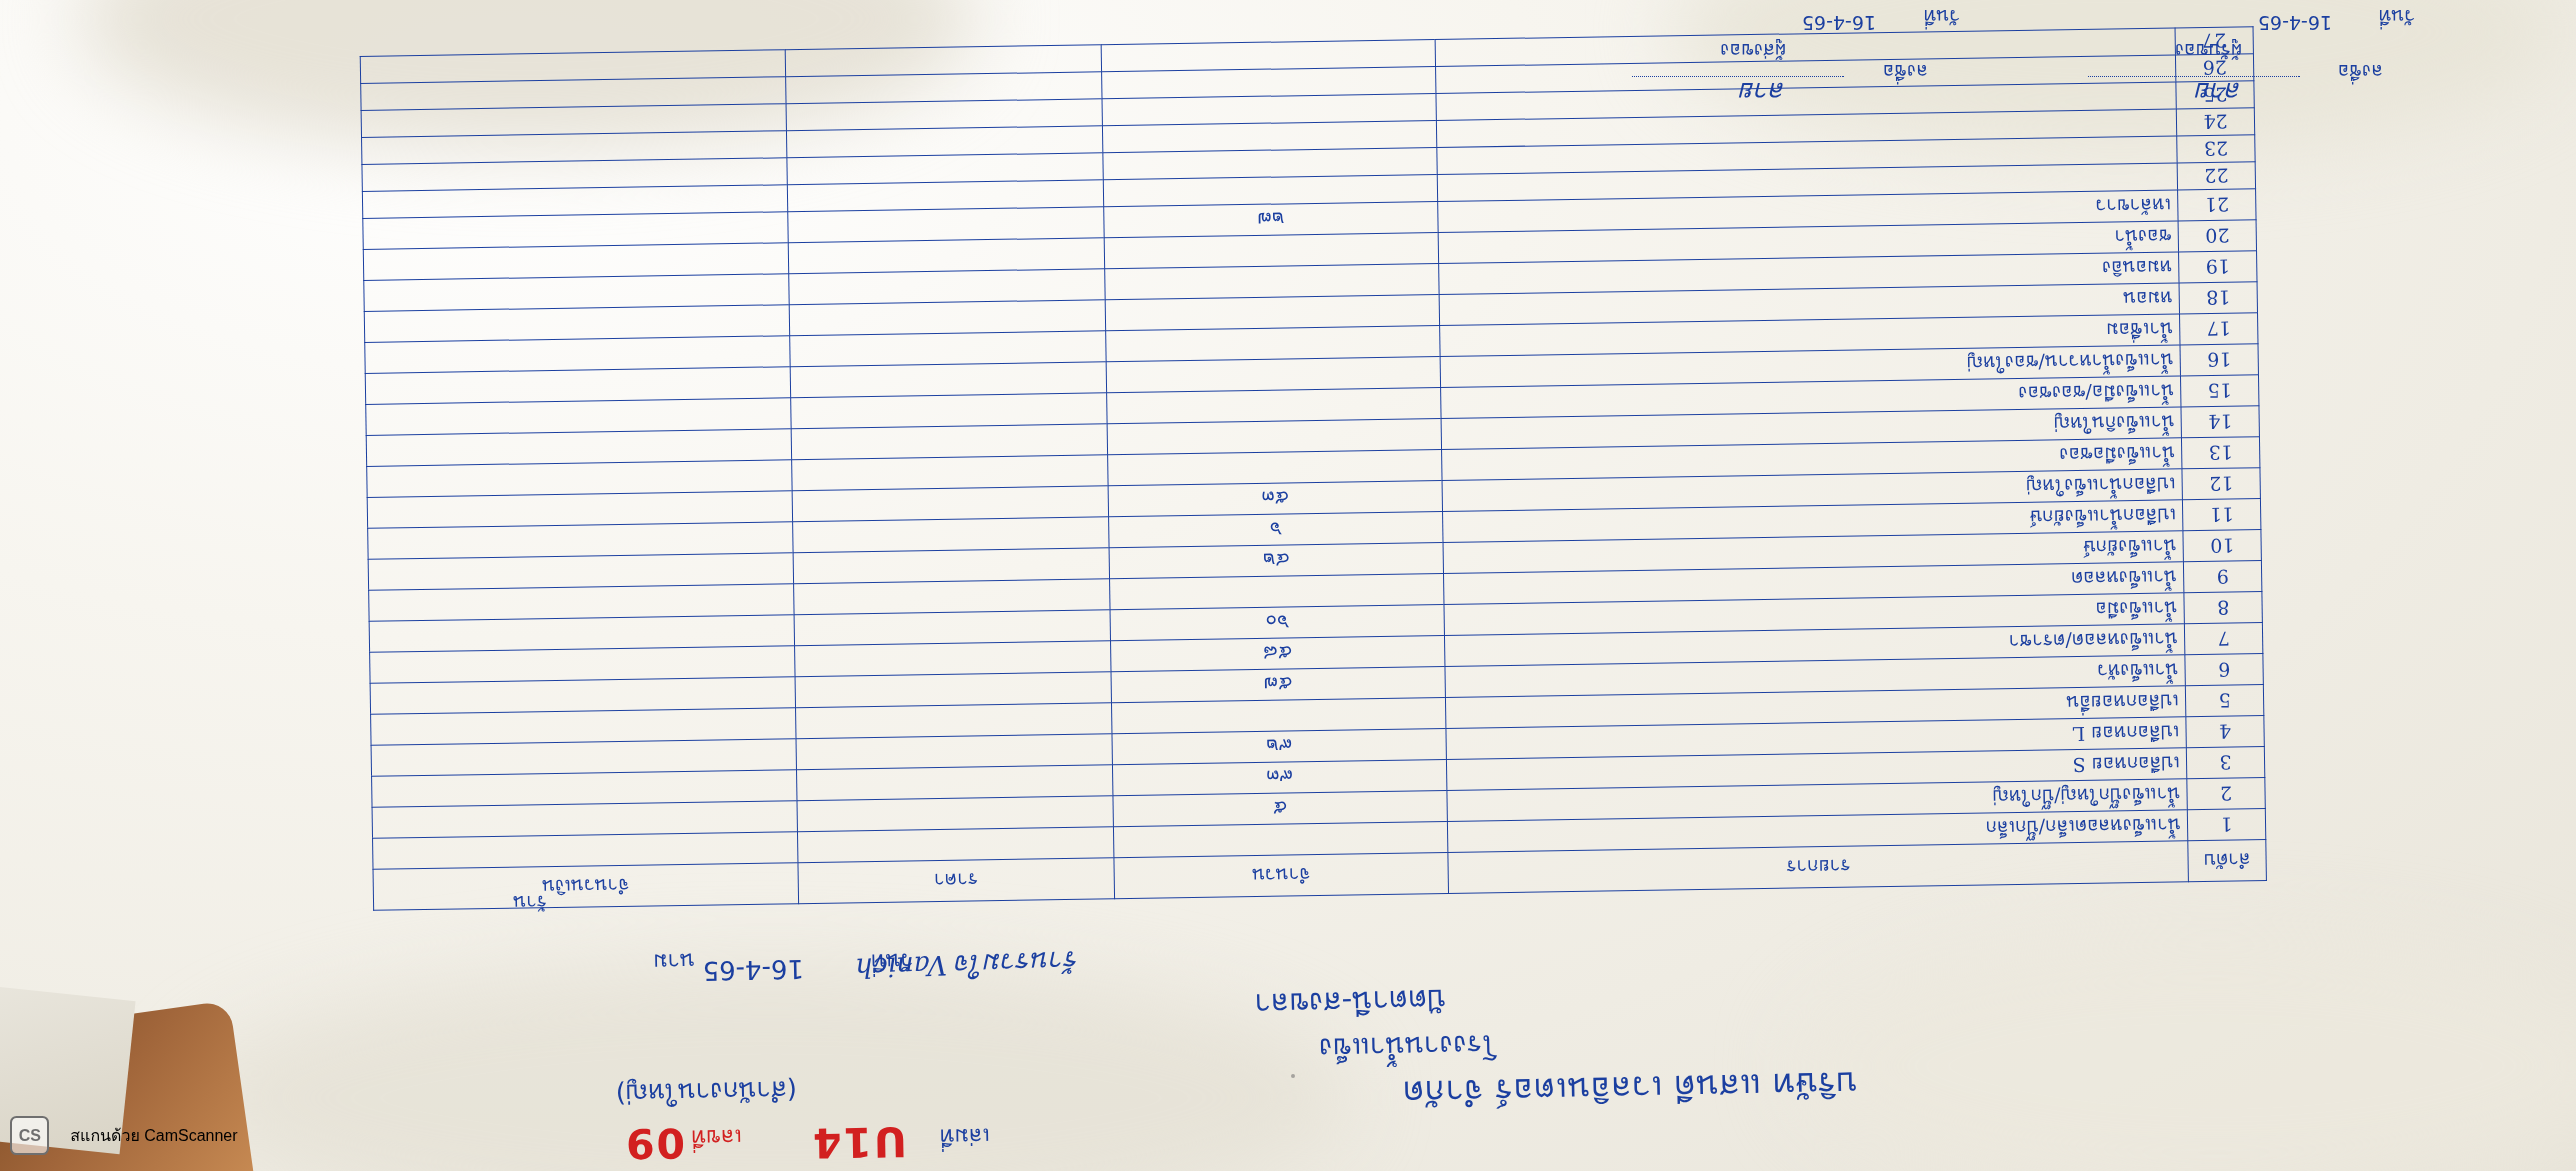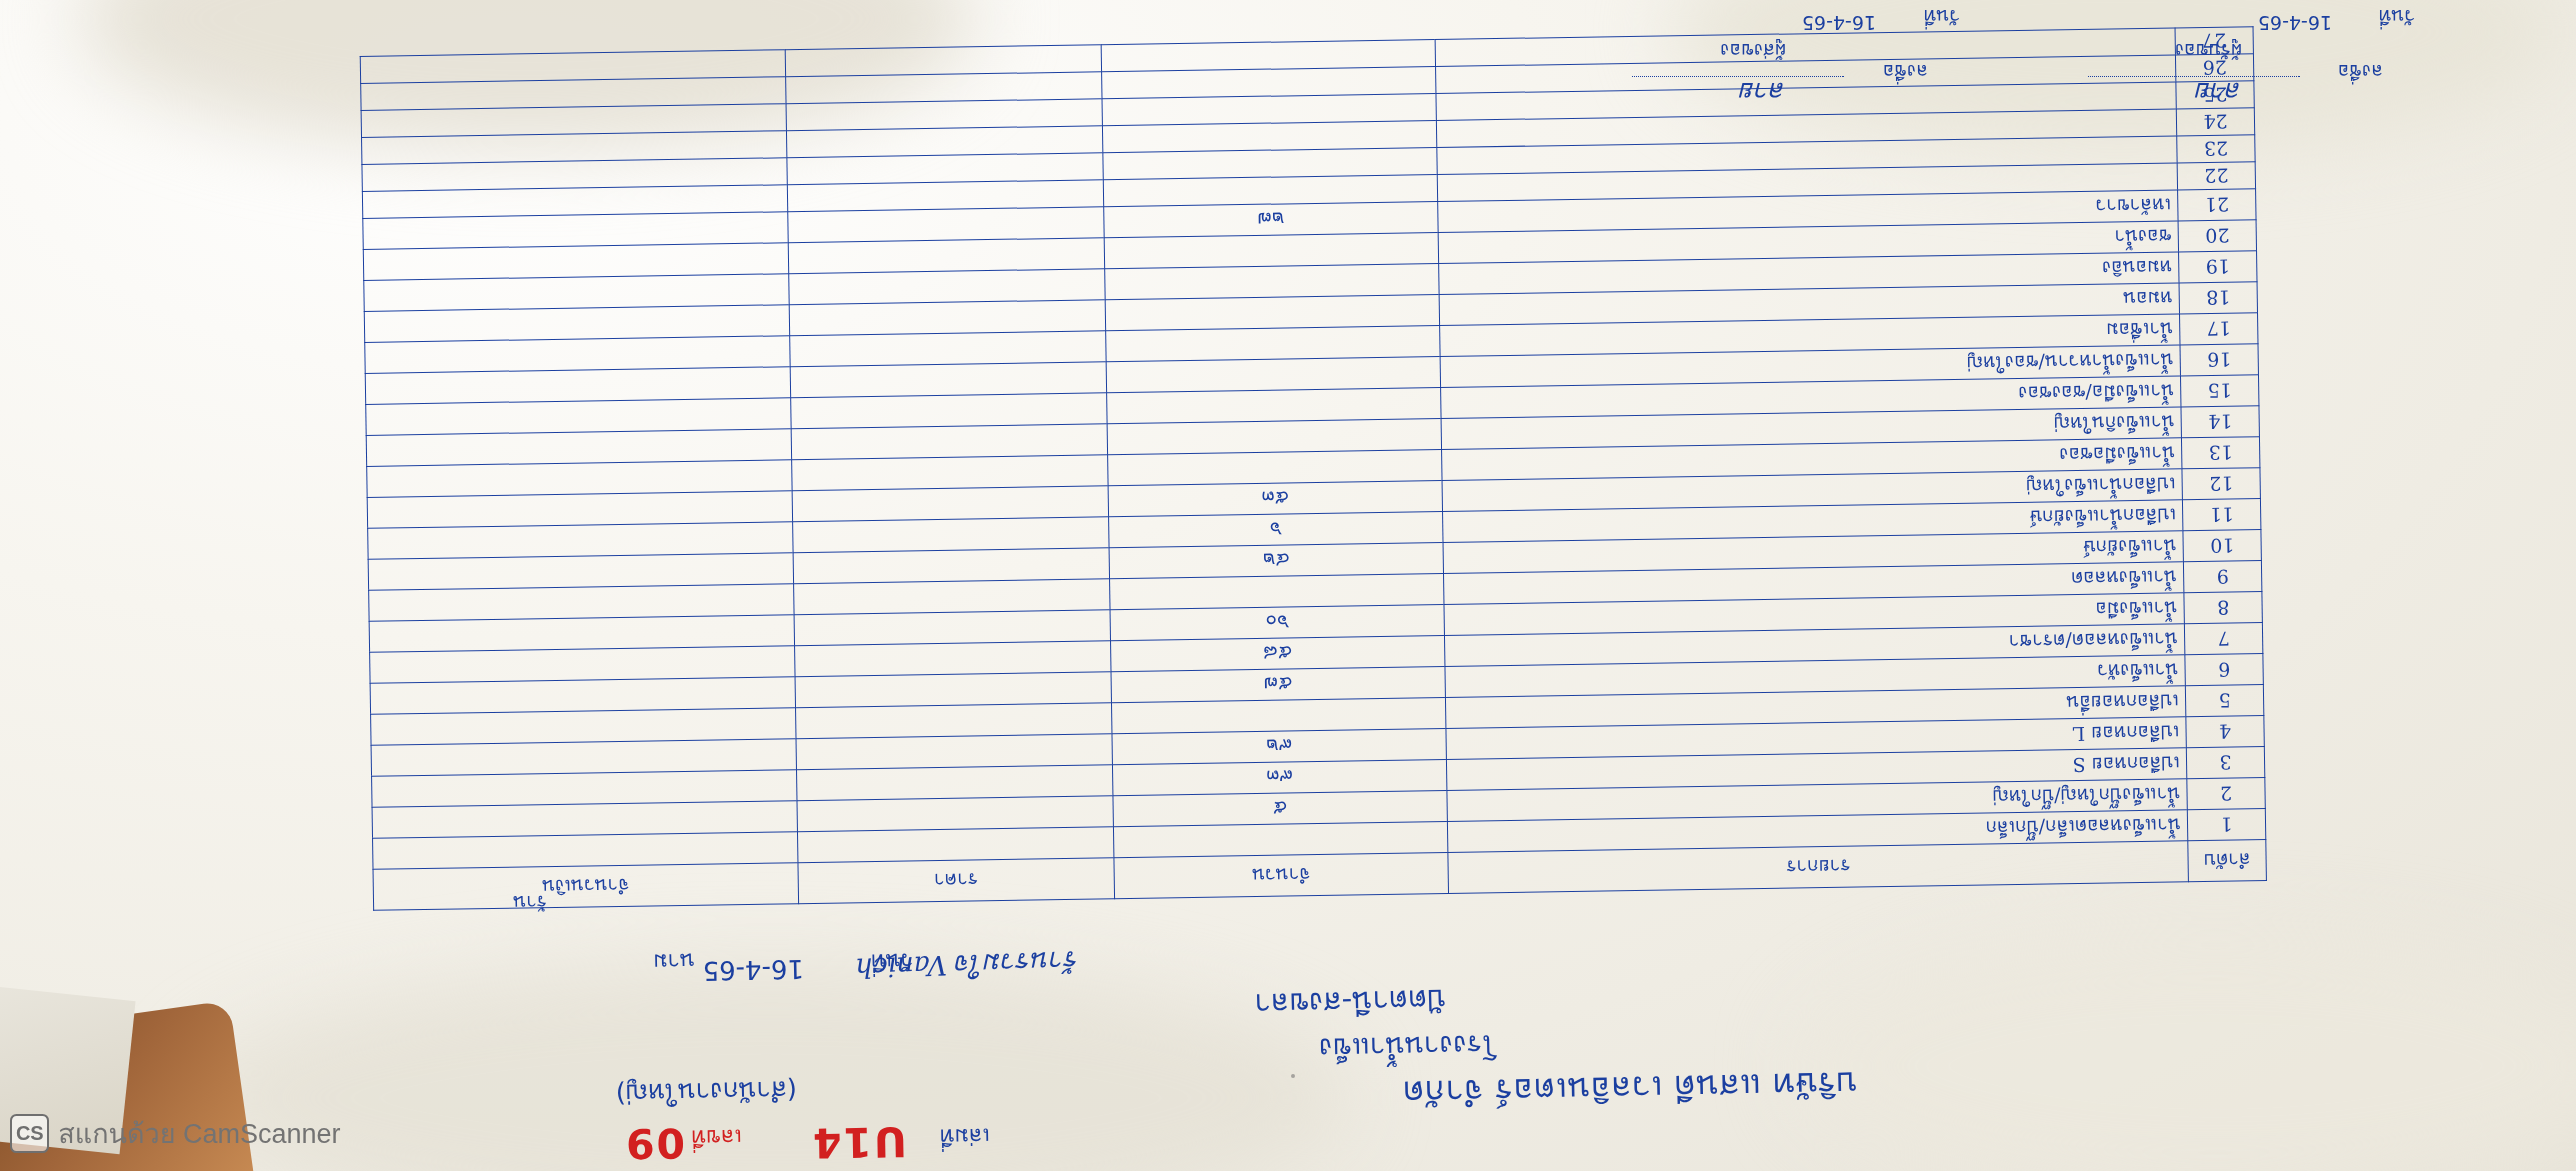--- a/index.html
+++ b/index.html
@@ -223,30 +223,31 @@
     display: flex;
     align-items: center;
     gap: 9px;
     z-index: 50;
   }
   #watermark .cs-badge {
     width: 35px; height: 35px;
     border: 2.6px solid #6f6f6f;
     border-radius: 6.4px;
     color: #6f6f6f;
-    font-size: 20px;
+    font-size: 16px;
     font-weight: bold;
     display: flex; align-items: center; justify-content: center;
     font-family: "Liberation Sans", sans-serif;
     background: rgba(255,255,255,0.6);
   }
   #watermark .cs-text {
-    color: #737373;
-    font-size: 27px;
+    color: #000000;
+    font-size: 16px;
     font-family: "Liberation Sans", sans-serif;
+    margin-left: 12px;
   }
 
   
   .speck {
     position: absolute;
     width: 3.9px; height: 3.9px;
     background: #6b6b6b;
     border-radius: 50%;
     opacity: .55;
   }

